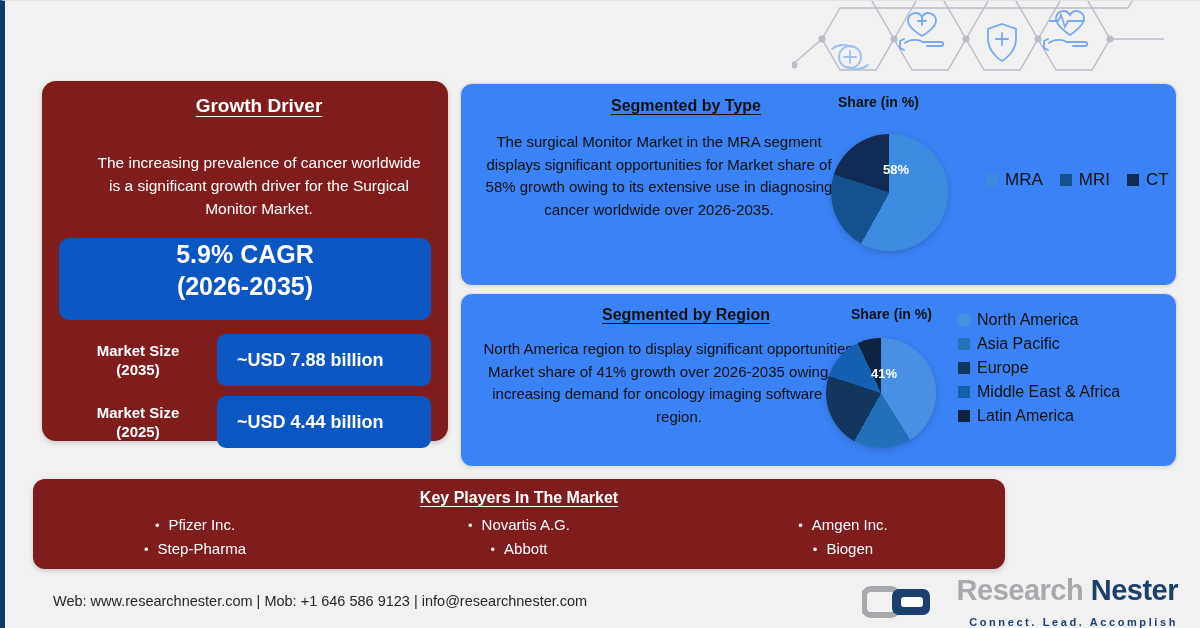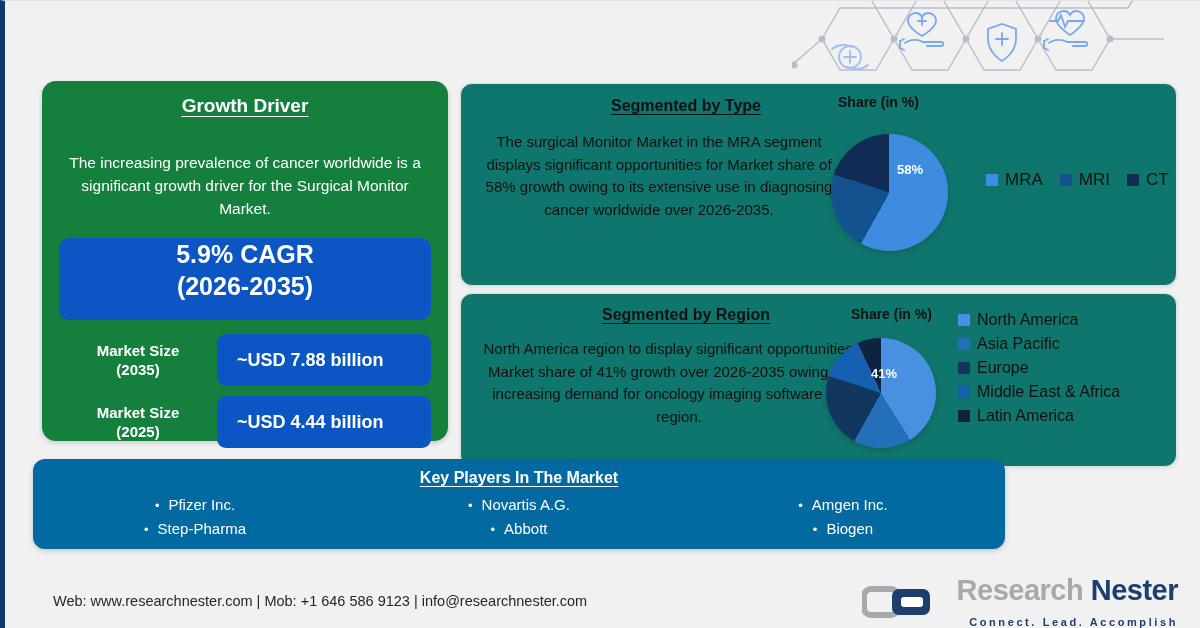--- a/index.html
+++ b/index.html
@@ -33,22 +33,23 @@
   .hexwrap {
     position: absolute; right: 18px; top: -6px;
     width: 390px; height: 88px; overflow: hidden;
     pointer-events: none;
   }
 
   
   .left-card {
     position: absolute; left: 37px; top: 80px;
     width: 406px; height: 360px;
-    background: #15803d; border-radius: 14px;
+    background: #7f1d1d; border-radius: 14px;
     box-shadow: 0 2px 5px rgba(0,0,0,.18);
+    padding-left: 28px;
   }
   .card-heading {
     text-align: center; color: #ffffff;
     font-size: 19px; font-weight: bold;
     text-decoration: underline; text-underline-offset: 4px;
     padding-top: 14px;
   }
   .driver-text {
     color: #ffffff; font-size: 15.5px; line-height: 23px;
     text-align: center; padding: 34px 26px 0 26px;
@@ -76,21 +77,21 @@
   }
   .ms-value {
     flex: 1; height: 52px; background: #0b56c2; border-radius: 9px;
     display: flex; align-items: center;
     color: #ffffff; font-size: 18px; font-weight: bold;
     padding-left: 20px;
   }
 
   
   .white-card {
-    position: absolute; background: #0f766e;
+    position: absolute; background: #3b82f6;
     border: 1px solid #e0e0e0; border-radius: 12px;
     box-shadow: 0 1px 4px rgba(0,0,0,.09);
   }
   #type-card   { left: 455px; top: 82px;  width: 717px; height: 203px; }
   #region-card { left: 455px; top: 292px; width: 717px; height: 174px; }
 
   .seg-heading {
     position: absolute; font-size: 16px; font-weight: bold; color: #111;
     text-decoration: underline; text-underline-offset: 3px;
   }
@@ -114,23 +115,23 @@
   
   .legend-h { position: absolute; display: flex; gap: 17px; align-items: center; padding-left: 12px; }
   .legend-v { position: absolute; display: flex; flex-direction: column; gap: 6px; }
   .lg-item { display: flex; align-items: center; gap: 7px; }
   .lg-swatch { width: 12px; height: 12px; display: inline-block; flex: 0 0 auto; }
   .lg-text { font-size: 16px; color: #111; white-space: nowrap; }
   .legend-h .lg-text { font-size: 17px; }
 
   
   .players {
-    position: absolute; left: 28px; top: 458px;
+    position: absolute; left: 28px; top: 478px;
     width: 972px; height: 90px;
-    background: #0369a1; border-radius: 12px;
+    background: #7f1d1d; border-radius: 12px;
     box-shadow: 0 2px 5px rgba(0,0,0,.18);
   }
   .players-title {
     text-align: center; color: #ffffff; font-size: 16px; font-weight: bold;
     text-decoration: underline; text-underline-offset: 3px; padding-top: 10px;
   }
   .players-cols {
     display: flex; padding-top: 6px;
   }
   .players-col { flex: 1; }
@@ -245,21 +246,21 @@
     <div class="seg-heading" style="left:105px; top:13px; width:240px; text-align:center;">Segmented by Type</div>
     <div class="seg-text" style="left:18px; top:47px; width:360px;">The surgical Monitor Market in the MRA segment displays significant opportunities for Market share of 58% growth owing to its extensive use in diagnosing cancer worldwide over 2026-2035.</div>
 
     <div class="share-label" style="left:377px; top:10px;">Share (in %)</div>
 
     <div class="pie" style="left:370px; top:50px; width:117px; height:117px;
                 background: conic-gradient(
                   #3d8ce0 0deg 209deg,
                   #13528f 209deg 288deg,
                   #102c54 288deg 360deg);"></div>
-    <div class="pie-value" style="left:436px; top:78px;">58%</div>
+    <div class="pie-value" style="left:422px; top:78px;">58%</div>
 
     <div class="legend-h" style="left:513px; top:86px;">
       <span class="lg-item">
         <span class="lg-swatch" style="background:#3d8ce0"></span>
         <span class="lg-text">MRA</span>
       </span>
       <span class="lg-item">
         <span class="lg-swatch" style="background:#13528f"></span>
         <span class="lg-text">MRI</span>
       </span>

